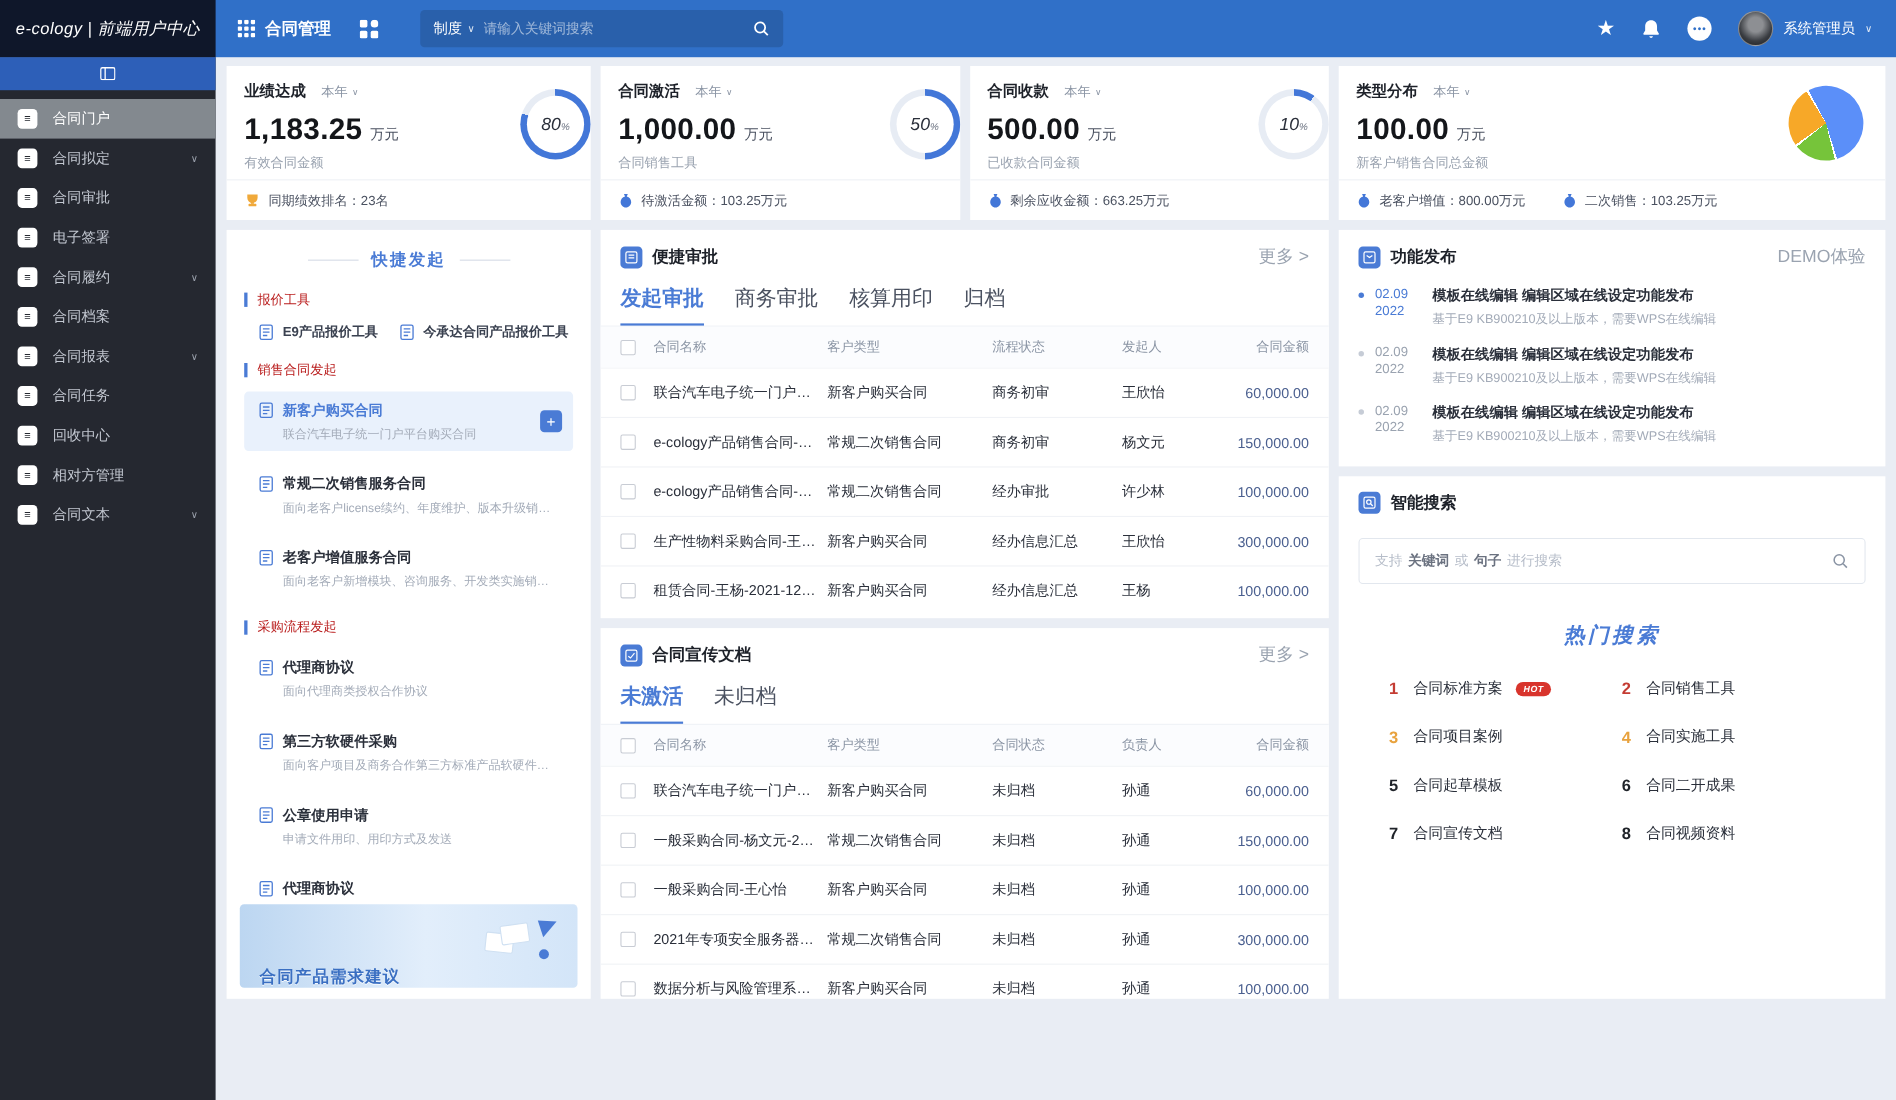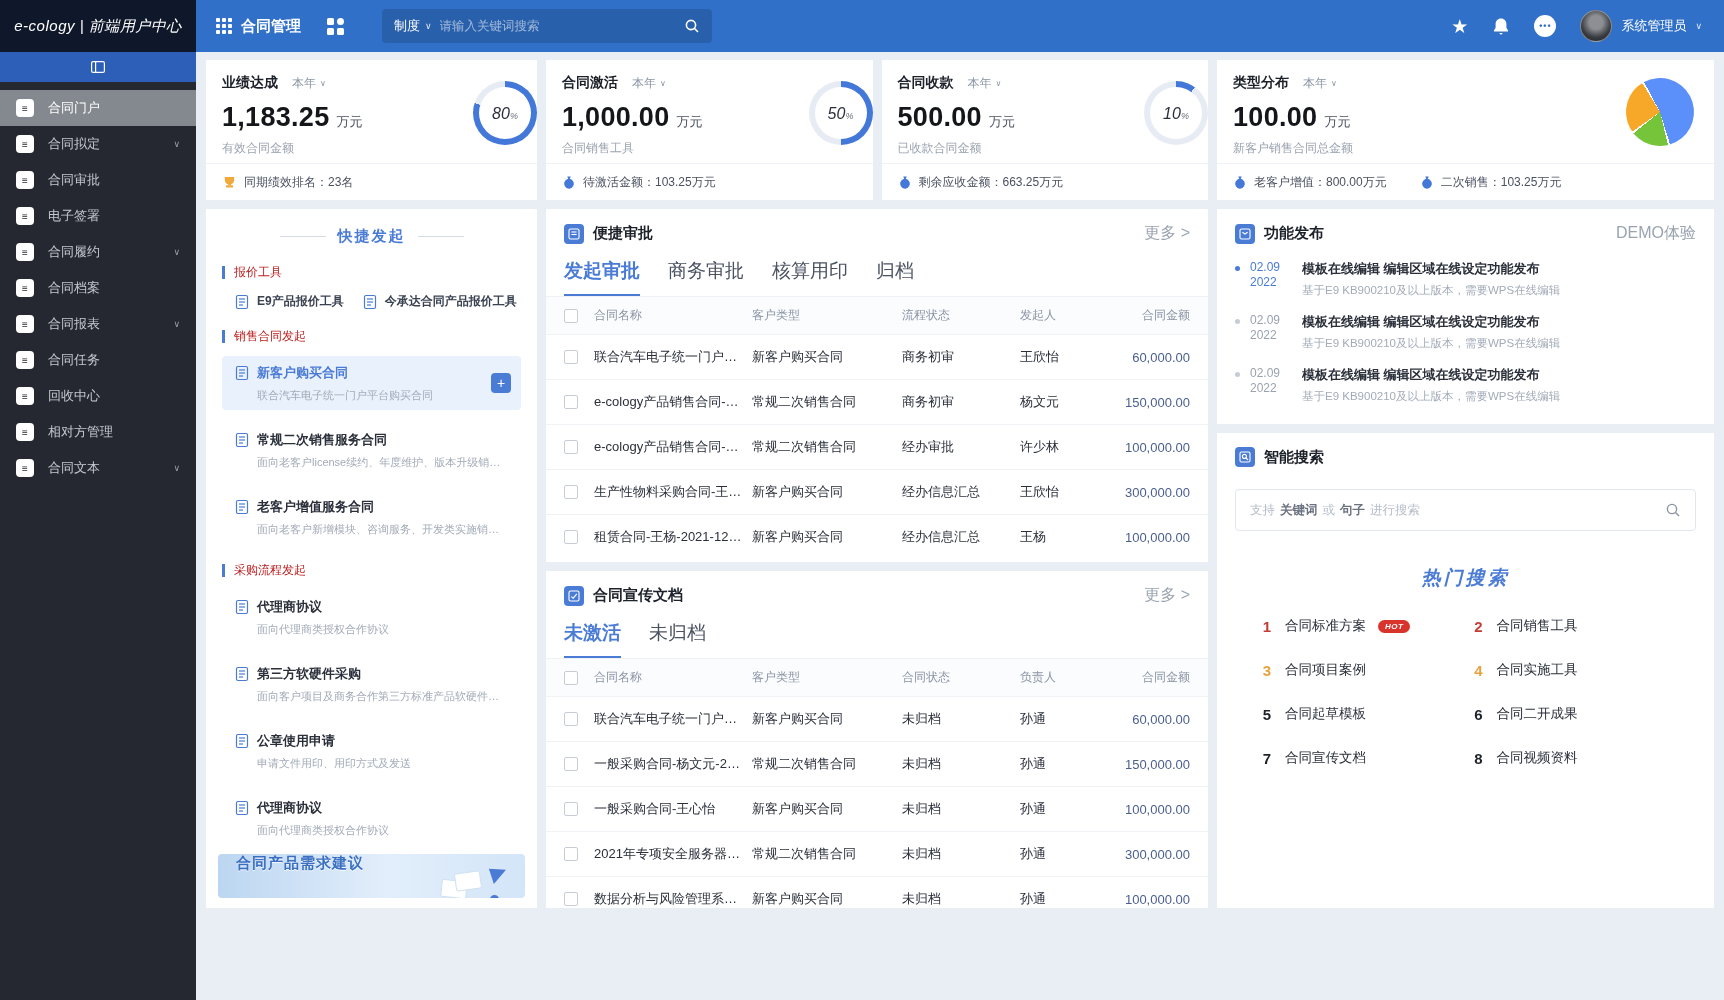--- a/index.html
+++ b/index.html
@@ -90,21 +90,21 @@
   .q-sec { margin-top: 20px; font-size: 12px; color: #b91c1c; border-left: 3px solid #4a7bd5; padding-left: 9px; line-height: 13px; }
   .q-tools { display: flex; gap: 18px; margin-top: 14px; padding-left: 12px; }
   .q-tool { display: flex; align-items: center; gap: 7px; font-size: 12px; font-weight: bold; color: #3a4150; cursor: pointer; white-space: nowrap; }
   .q-item { margin-top: 13px; padding: 8px 12px; border-radius: 4px; position: relative; cursor: pointer; }
   .q-item-name { display: flex; align-items: center; gap: 7px; font-size: 13px; font-weight: bold; color: #2a2f3a; }
   .q-item-desc { margin-top: 6px; margin-left: 23px; font-size: 11px; color: #a3abb8; line-height: 14px; white-space: nowrap; overflow: hidden; text-overflow: ellipsis; }
   .q-item.active { background: #e9f1fc; }
   .q-item.active .q-item-name { color: #4a7bd5; }
   .q-plus { position: absolute; right: 10px; top: 50%; transform: translateY(-50%); width: 20px; height: 20px; border-radius: 4px; background: #4a7bd5; color: #fff; font-size: 14px; display: flex; align-items: center; justify-content: center; cursor: pointer; }
   .doc-ico { width: 16px; height: 16px; flex: none; }
-  .banner { position: absolute; left: 12px; right: 12px; bottom: 10px; height: 44px; border-radius: 4px; background: linear-gradient(90deg,#bcd6f1, #e2eefb 55%, #d3e5f8); display: flex; align-items: flex-start; padding: 0 18px; cursor: pointer; overflow: hidden; }
+  .banner { position: absolute; left: 12px; right: 12px; bottom: 10px; height: 76px; border-radius: 4px; background: linear-gradient(90deg,#bcd6f1, #e2eefb 55%, #d3e5f8); display: flex; align-items: flex-end; padding: 0 18px; cursor: pointer; overflow: hidden; }
   .banner-text { font-size: 15px; font-weight: bold; color: #3a6fc2; letter-spacing: 1px; text-shadow: 0 1px 0 rgba(255,255,255,.8); }
   .banner-art { position: absolute; right: 14px; top: 10px; width: 78px; height: 42px; }
   .b-paper { position: absolute; width: 26px; height: 18px; background: #fff; border: 1px solid #cfe0f2; border-radius: 2px; transform: rotate(-8deg); right: 30px; top: 8px; }
   .b-paper2 { right: 44px; top: 16px; transform: rotate(6deg); }
   .b-plane { position: absolute; right: 4px; top: 2px; width: 0; height: 0; border-left: 16px solid #4a7bd5; border-top: 6px solid transparent; border-bottom: 10px solid transparent; transform: rotate(-18deg); }
   .b-dot { position: absolute; right: 12px; bottom: 2px; width: 9px; height: 9px; border-radius: 50%; background: #4a7bd5; }
   
   .rel-item { display: flex; gap: 10px; padding: 0 18px; margin-bottom: 15px; cursor: pointer; }
   .rel-dot { width: 5px; height: 5px; border-radius: 50%; background: #c6ccd6; margin-top: 6px; flex: none; }
   .rel-item.hl .rel-dot { background: #4a7bd5; }

